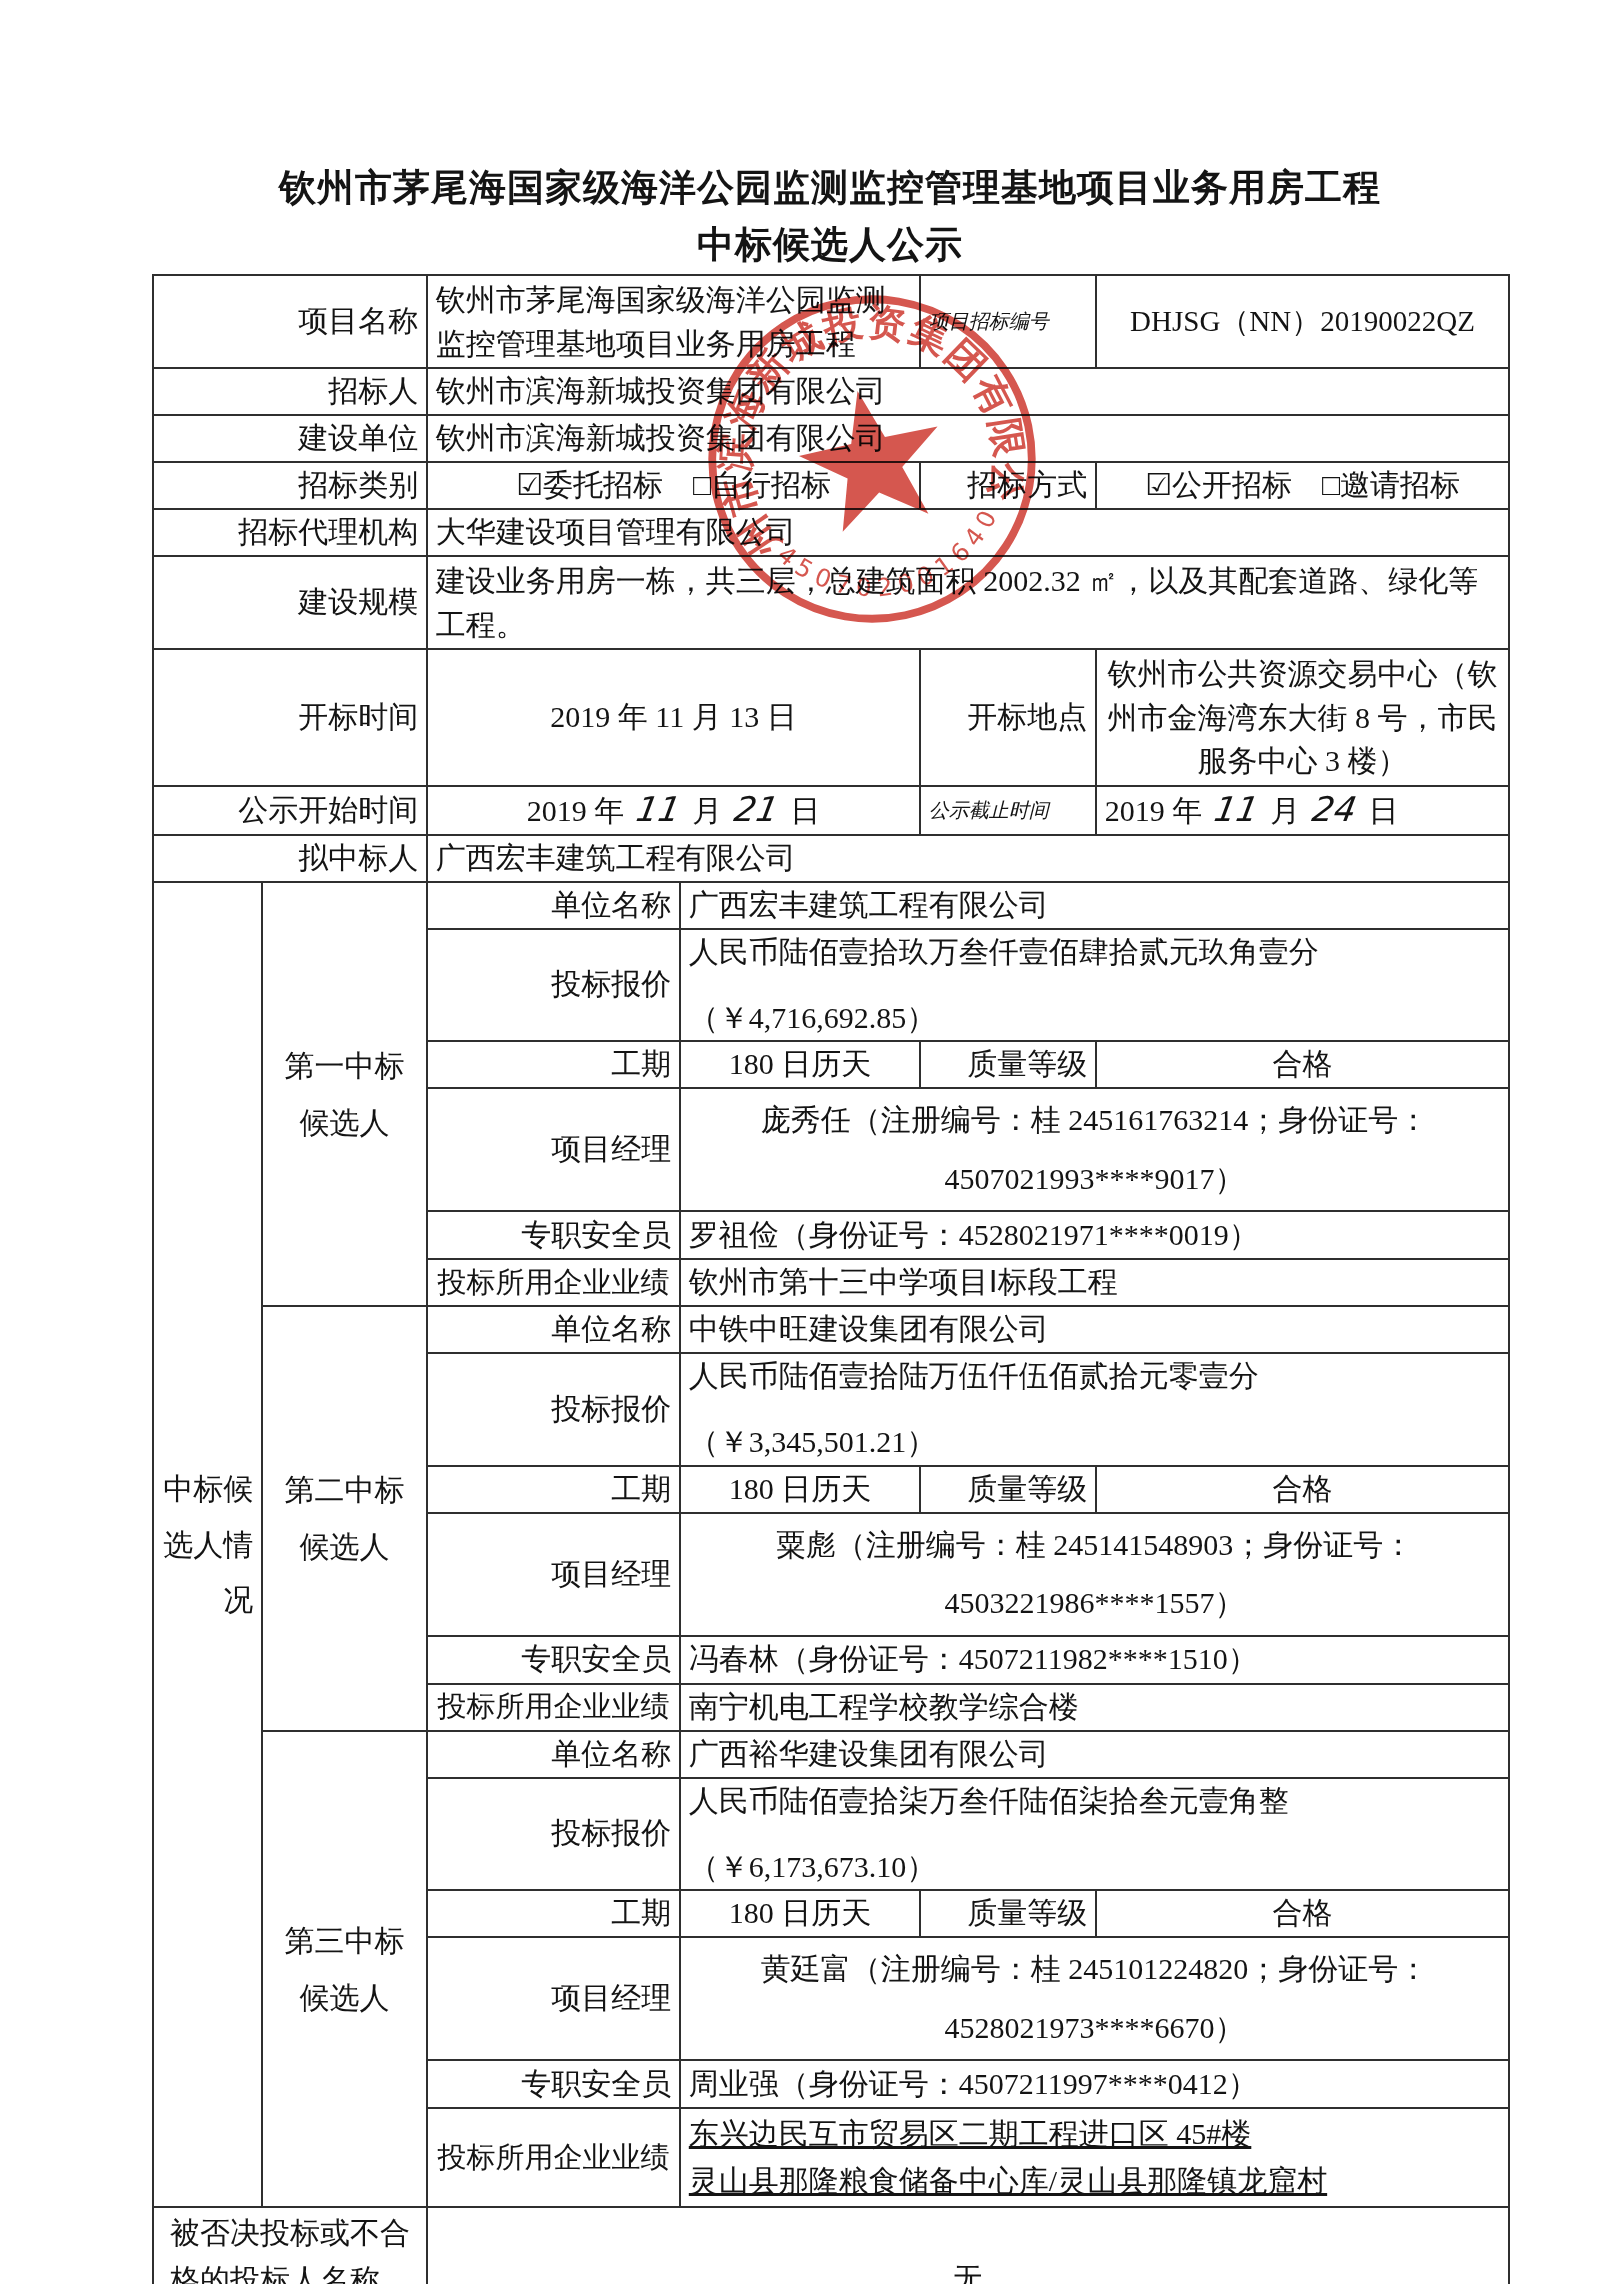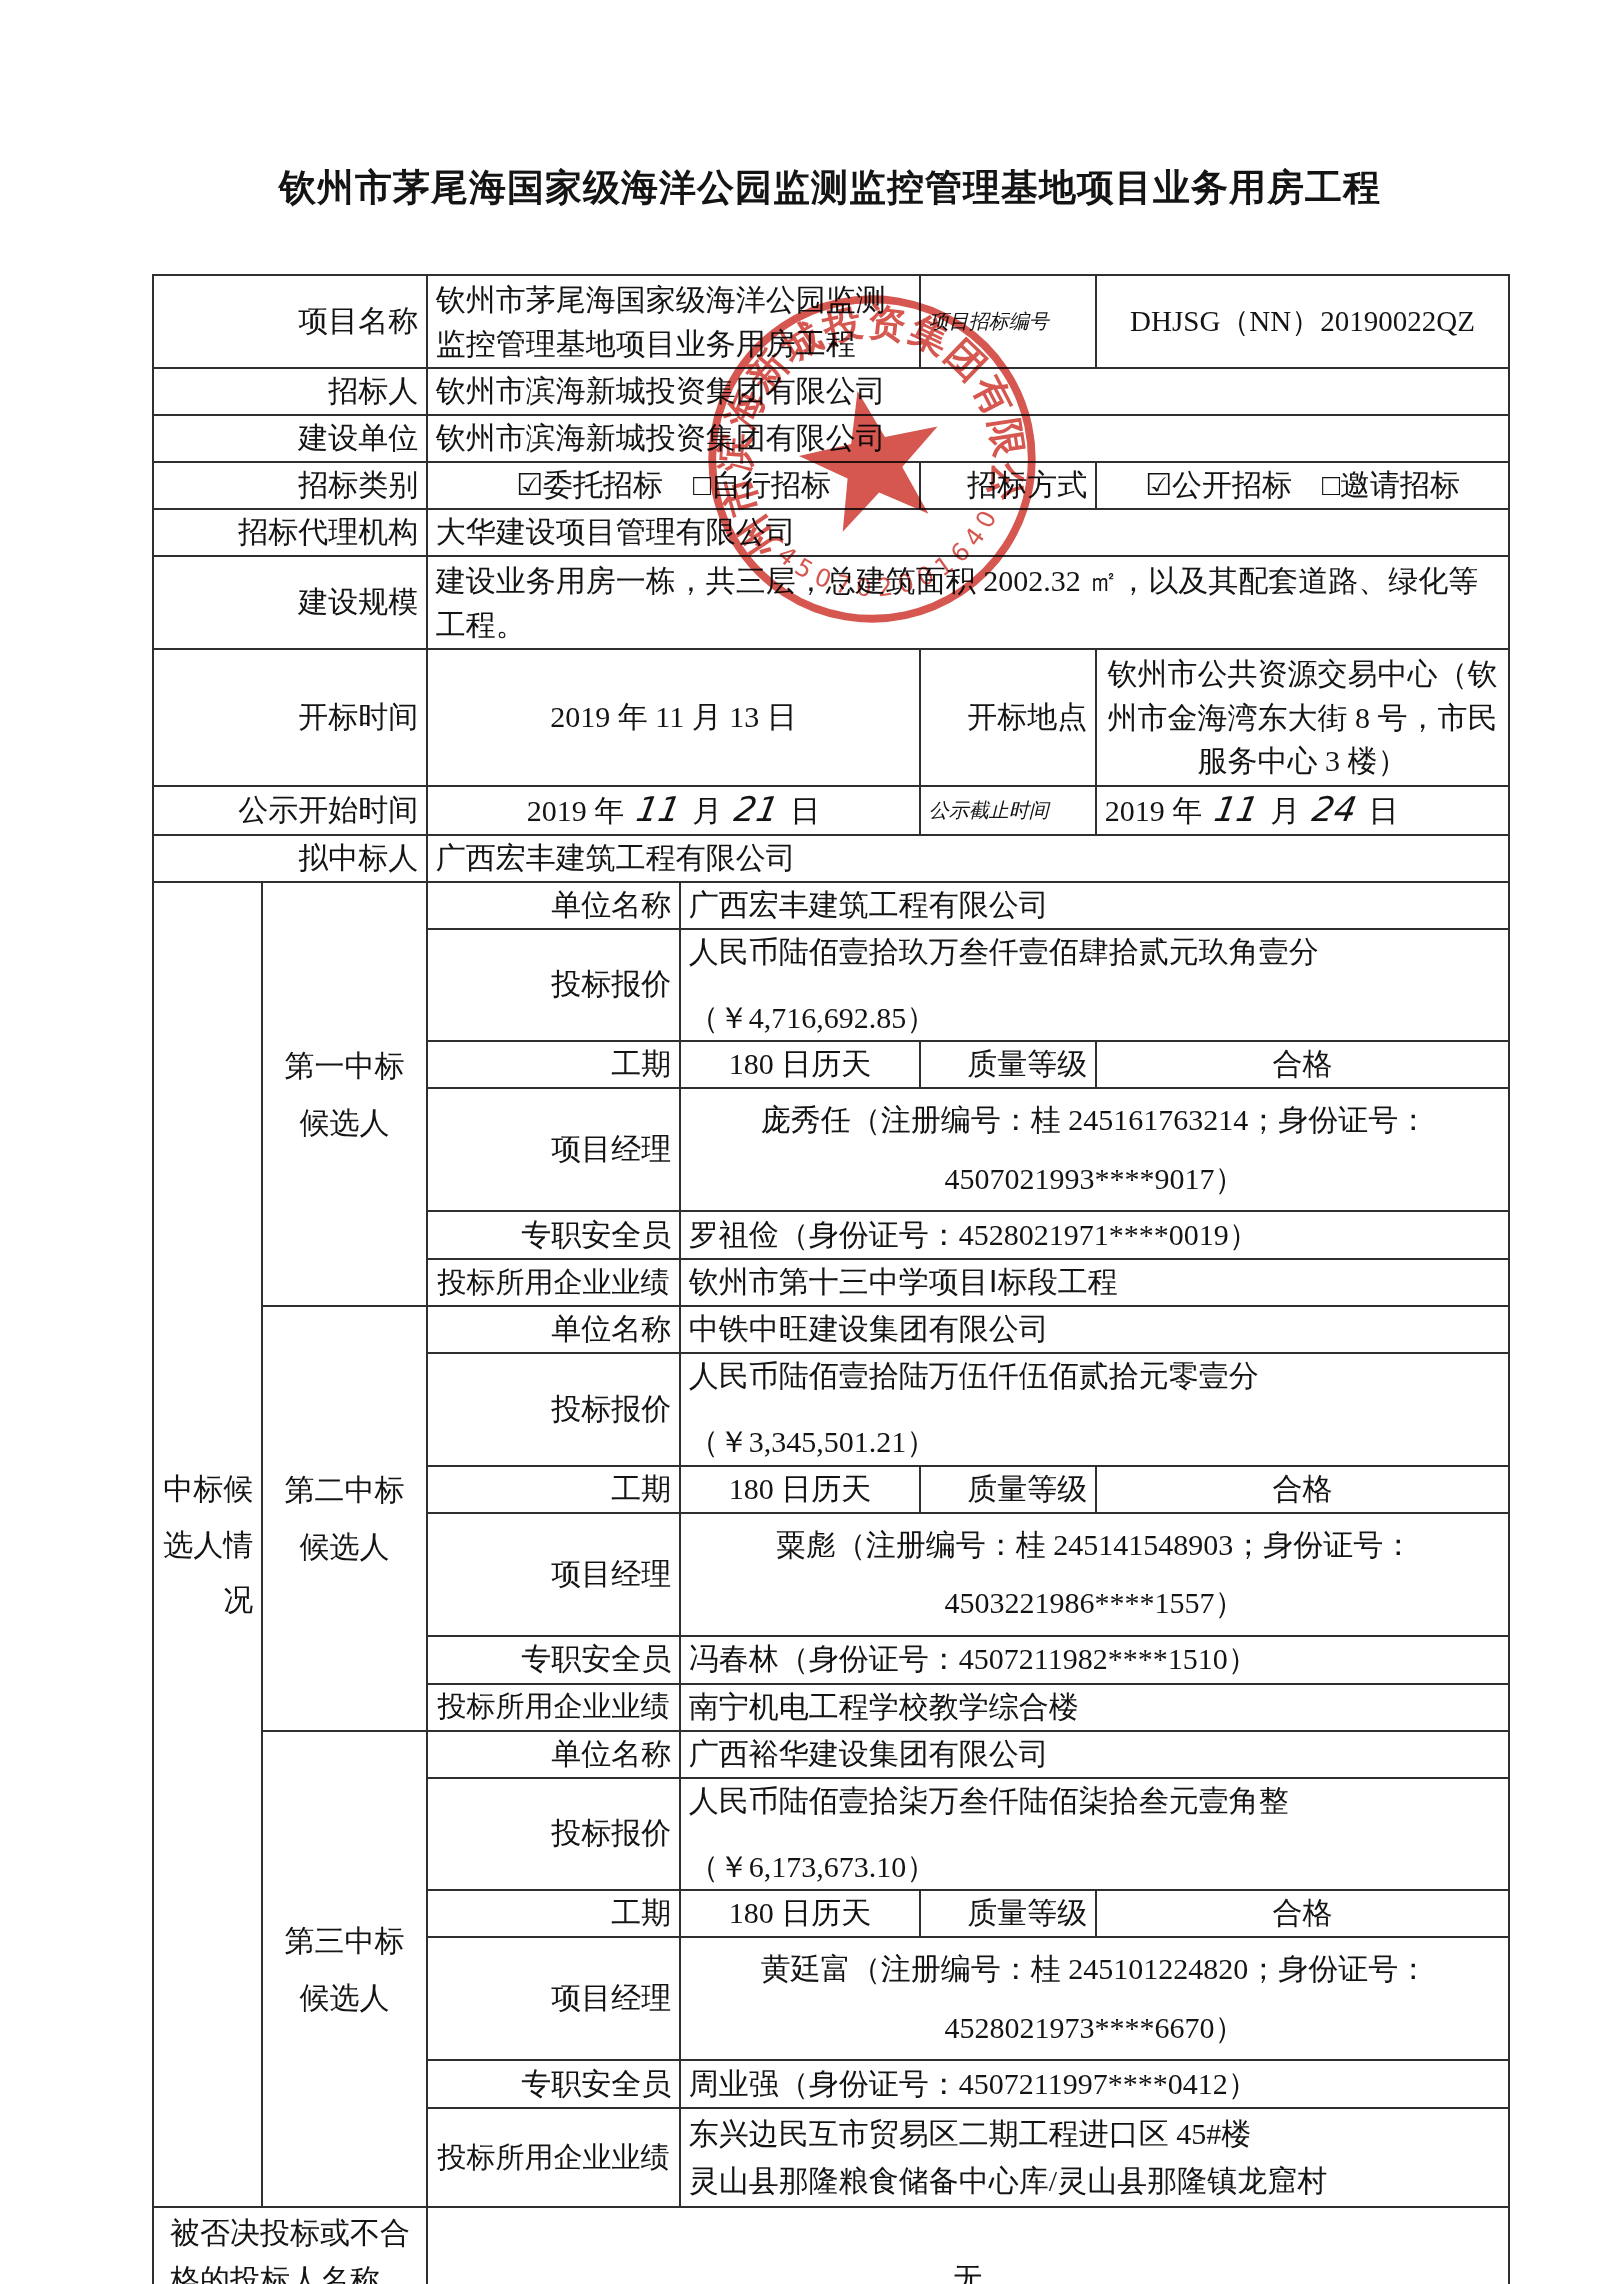--- a/index.html
+++ b/index.html
@@ -25,41 +25,42 @@
   td.lbl-tight{text-align:center;padding:2px 1px;font-size:29px;}
   td.tight{text-align:left;padding:2px 0;font-size:20px;font-style:italic;}
   td.val{text-align:left;padding-left:13.7px;}
   td.val-c{text-align:center;}
   td.section-cell{text-align:right;line-height:1.85;padding:2px 3.9px;}
   td.rank-cell{text-align:center;line-height:1.9;padding:2px 5.9px;}
   td.price-cell{padding:9.8px 9.8px 11.8px 13.7px;}
   .price-cell .ln{line-height:1.35;}
   .price-cell .ln + .ln{margin-top:25.5px;}
   td.two-line{line-height:1.95;text-align:center;}
-  td.perf-two{line-height:1.55;padding-top:7.8px;padding-bottom:7.8px;}
+  td.perf-two{line-height:1.55;padding-top:7.8px;padding-bottom:7.8px;text-decoration:underline;}
   td.place-cell{text-align:center;line-height:1.45;padding:5.9px 11.8px;}
   .hw{
     font-family:"DejaVu Sans",sans-serif;font-style:italic;
     font-size:34px;display:inline-block;transform:skewX(-10deg);
     padding:0 4.9px;
   }
   .datewrap span{display:inline-block;}
   td.rejected-lbl{text-align:center;line-height:1.55;padding:5.9px 3.9px;}
   
   .stamp{
     position:absolute;left:676px;top:263px;width:392px;height:392px;
     opacity:0.82;transform:rotate(-12deg);mix-blend-mode:multiply;
     pointer-events:none;
   }
 </style>
 </head>
 <body>
 
 <div class="page-title">
   <div>钦州市茅尾海国家级海洋公园监测监控管理基地项目业务用房工程</div>
+  <div>中标候选人公示</div>
 </div>
 
 <table class="doc">
   <colgroup>
     <col style="width:109px">
       <col style="width:165px">
       <col style="width:253px">
     <col style="width:240px">
       <col style="width:176px">
       <col style="width:413px">

